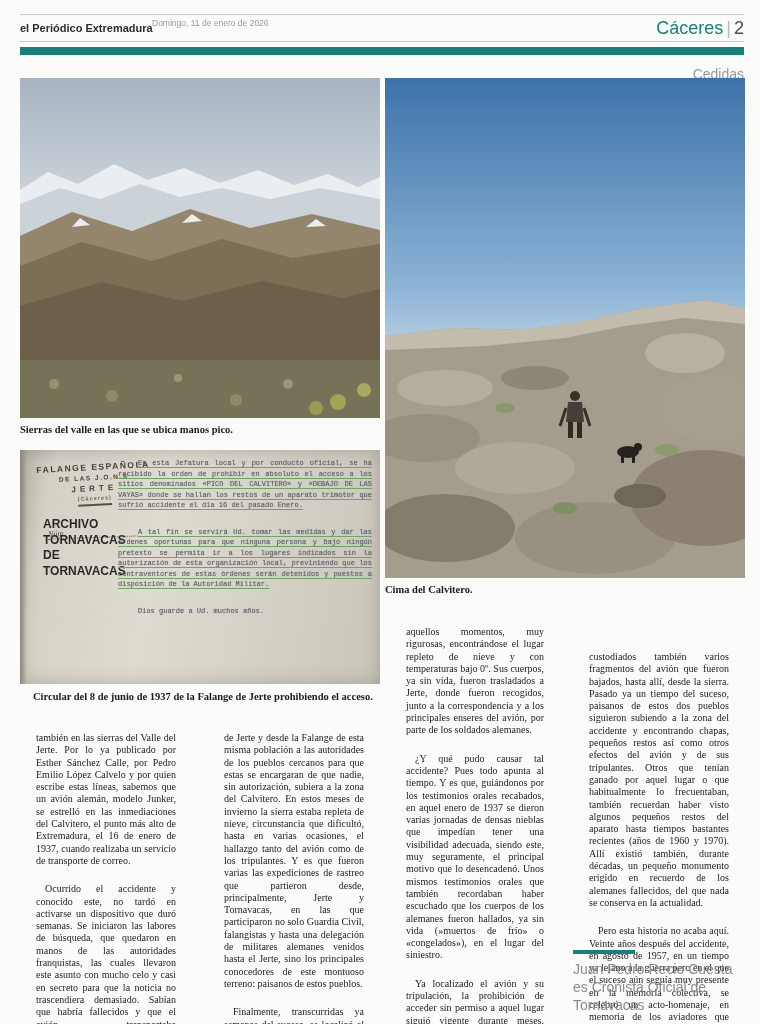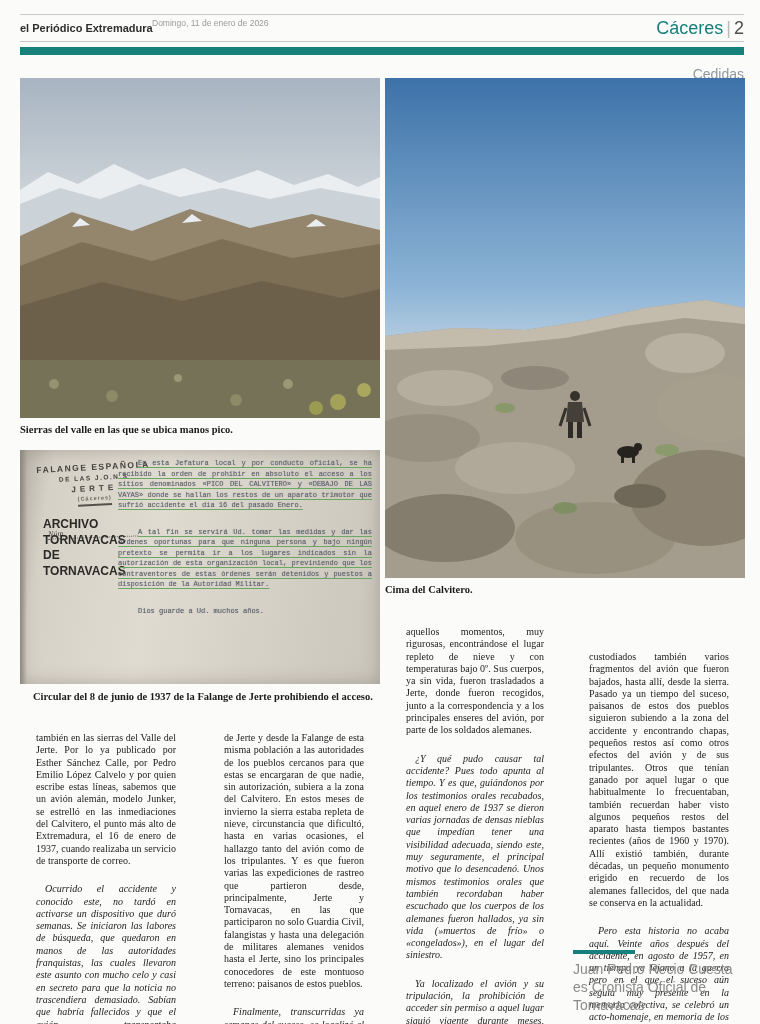--- a/index.html
+++ b/index.html
@@ -53,21 +53,21 @@
   .typed-indent { text-indent:20px; }
   .g-underline { text-decoration:underline; text-decoration-color:#6aa763; text-decoration-thickness:1px; text-underline-offset:1.5px; }
   .archive-stamp { position:absolute; left:5px; top:67px; width:84px;
     font-family:Liberation Sans, sans-serif; font-weight:bold; font-size:12px;
     line-height:1.3; color:#2a2925;margin-left:18px; }
   .doc-edge { position:absolute; left:0; top:0; bottom:0; width:7px; background:linear-gradient(90deg,#8d887e,rgba(141,136,126,0)); }
 
   
   .article-col { font-size:10px; line-height:12.3px; text-align:justify; color:#1c1c1c; }
   .article-col p { margin:16px; }
-  .article-col p + p { text-indent:9px;font-style:italic; }
+  .article-col p + p { text-indent:9px; }
   .col-a { left:20px;  top:716px; width:172px; }
   .col-b { left:208px; top:716px; width:172px; }
   .col-c { left:390px; top:610px; width:170px; }
   .col-d { left:573px; top:635px; width:172px; }
 
   
   .byline-rule { left:573px; top:950px; width:62px; height:4px; background:#16807b; }
   .byline { left:573px; top:960px; width:172px; font-family:"Liberation Sans",sans-serif;
     font-size:14px; line-height:1.3; color:#8b8b89; }
 </style>

